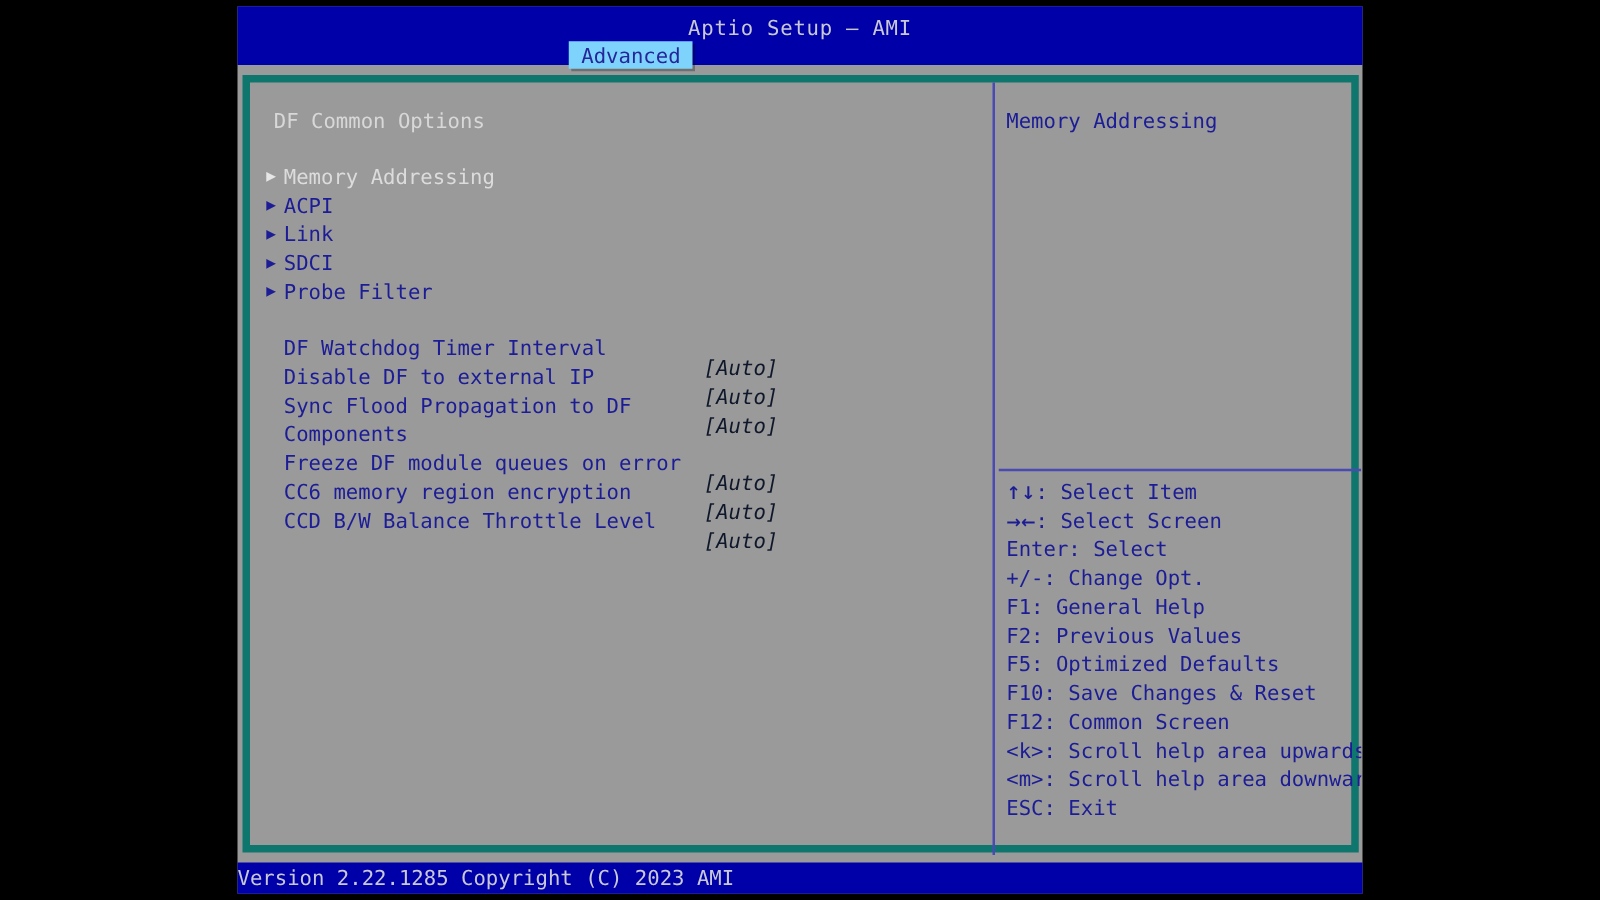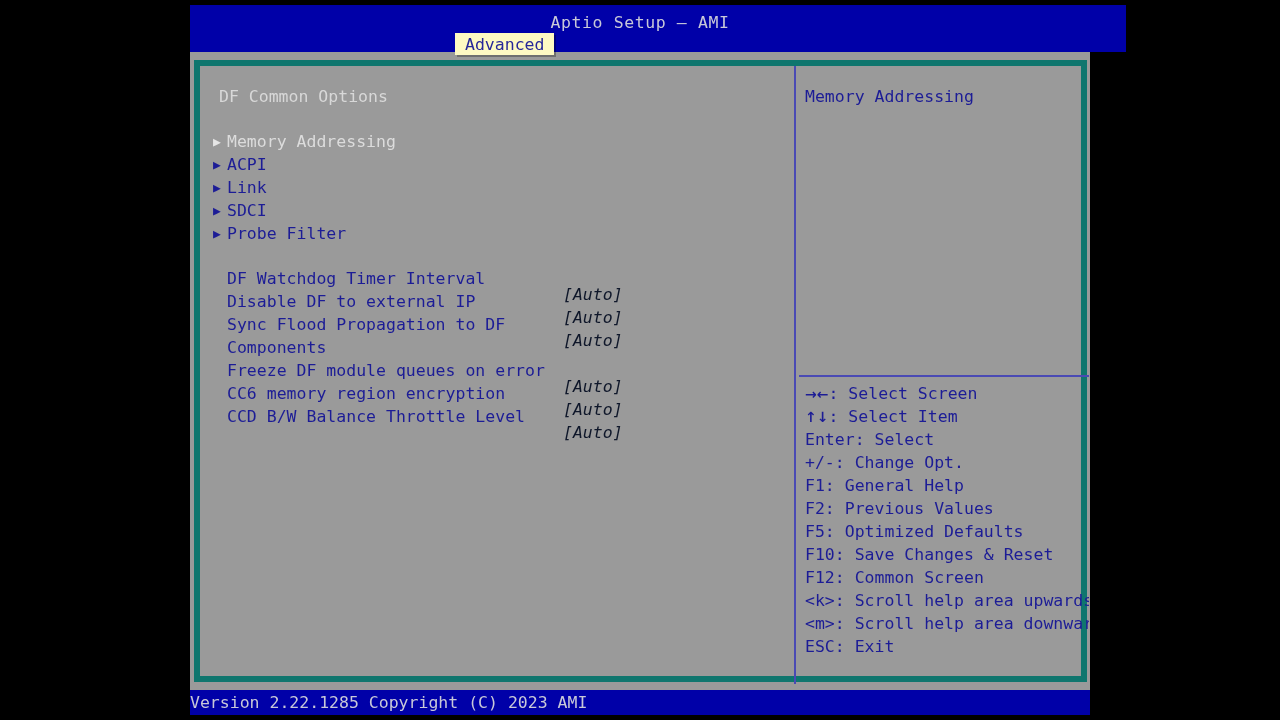--- a/index.html
+++ b/index.html
@@ -33,21 +33,20 @@
   }
 
   
   #titlebar {
     position: absolute;
     left: 0;
     top: 0;
     width: 900px;
     height: 47px;
     background: #0000a8;
-    padding-left: 36px;
   }
   #title-text {
     position: absolute;
     left: 0;
     top: 8px;
     width: 900px;
     text-align: center;
     color: #c8c8d8;
     font-size: 16.5px;
     letter-spacing: 0.6px;
@@ -62,21 +61,21 @@
     top: 28px;
     width: 900px;
     height: 24px;
   }
   .tab {
     position: absolute;
     left: 265px;
     top: 0px;
     height: 22px;
     padding: 1px 10px 0 10px;
-    background: #fef9c3;
+    background: #7dd3fc;
     color: #262699;
     font-size: 16.5px;
     line-height: 22px;
     white-space: pre;
     box-shadow: 2px 2px 0 rgba(0,0,0,0.28);
     box-sizing: border-box;
   }
 
   
   #content-frame {
@@ -338,22 +337,22 @@
         </div>
 
         <div id="pane-divider"></div>
 
         <div id="right-pane">
           <div id="help-text">Memory Addressing</div>
 
           <div id="help-separator"></div>
 
           <div id="hotkeys">
+            <div class="hotkey-row"><span class="hk-sym">↑↓</span><span>: Select Item</span></div>
             <div class="hotkey-row"><span class="hk-sym">→←</span><span>: Select Screen</span></div>
-            <div class="hotkey-row"><span class="hk-sym">↑↓</span><span>: Select Item</span></div>
             <div class="hotkey-row">Enter: Select</div>
             <div class="hotkey-row">+/-: Change Opt.</div>
             <div class="hotkey-row">F1: General Help</div>
             <div class="hotkey-row">F2: Previous Values</div>
             <div class="hotkey-row">F5: Optimized Defaults</div>
             <div class="hotkey-row">F10: Save Changes &amp; Reset</div>
             <div class="hotkey-row">F12: Common Screen</div>
             <div class="hotkey-row">&lt;k&gt;: Scroll help area upwards</div>
             <div class="hotkey-row">&lt;m&gt;: Scroll help area downwards</div>
             <div class="hotkey-row">ESC: Exit</div>

